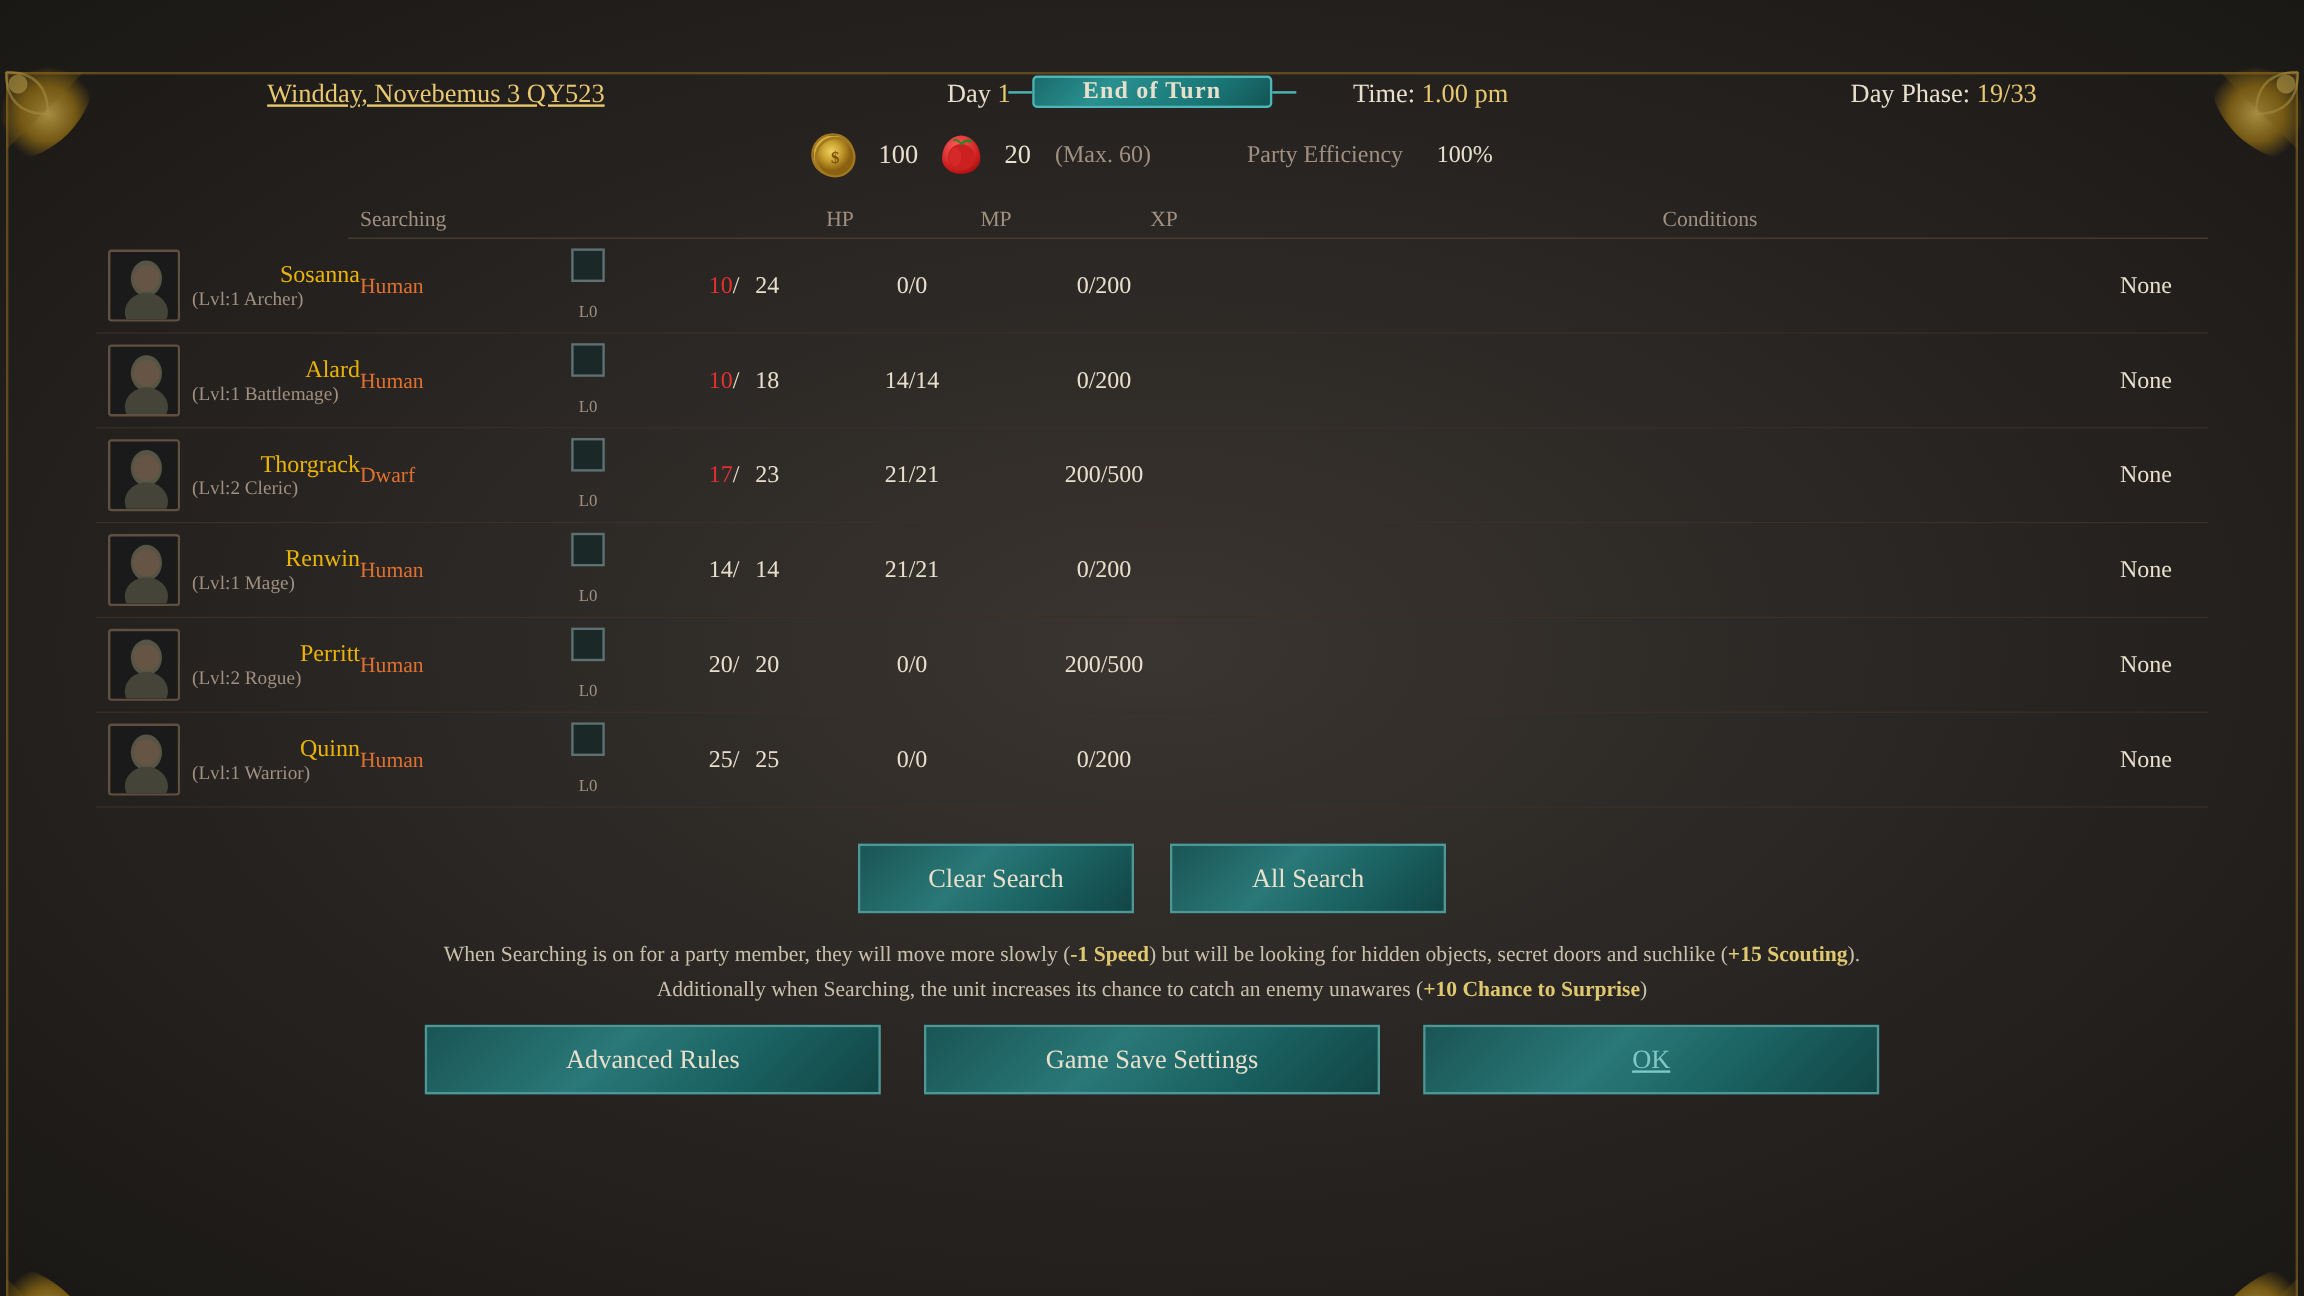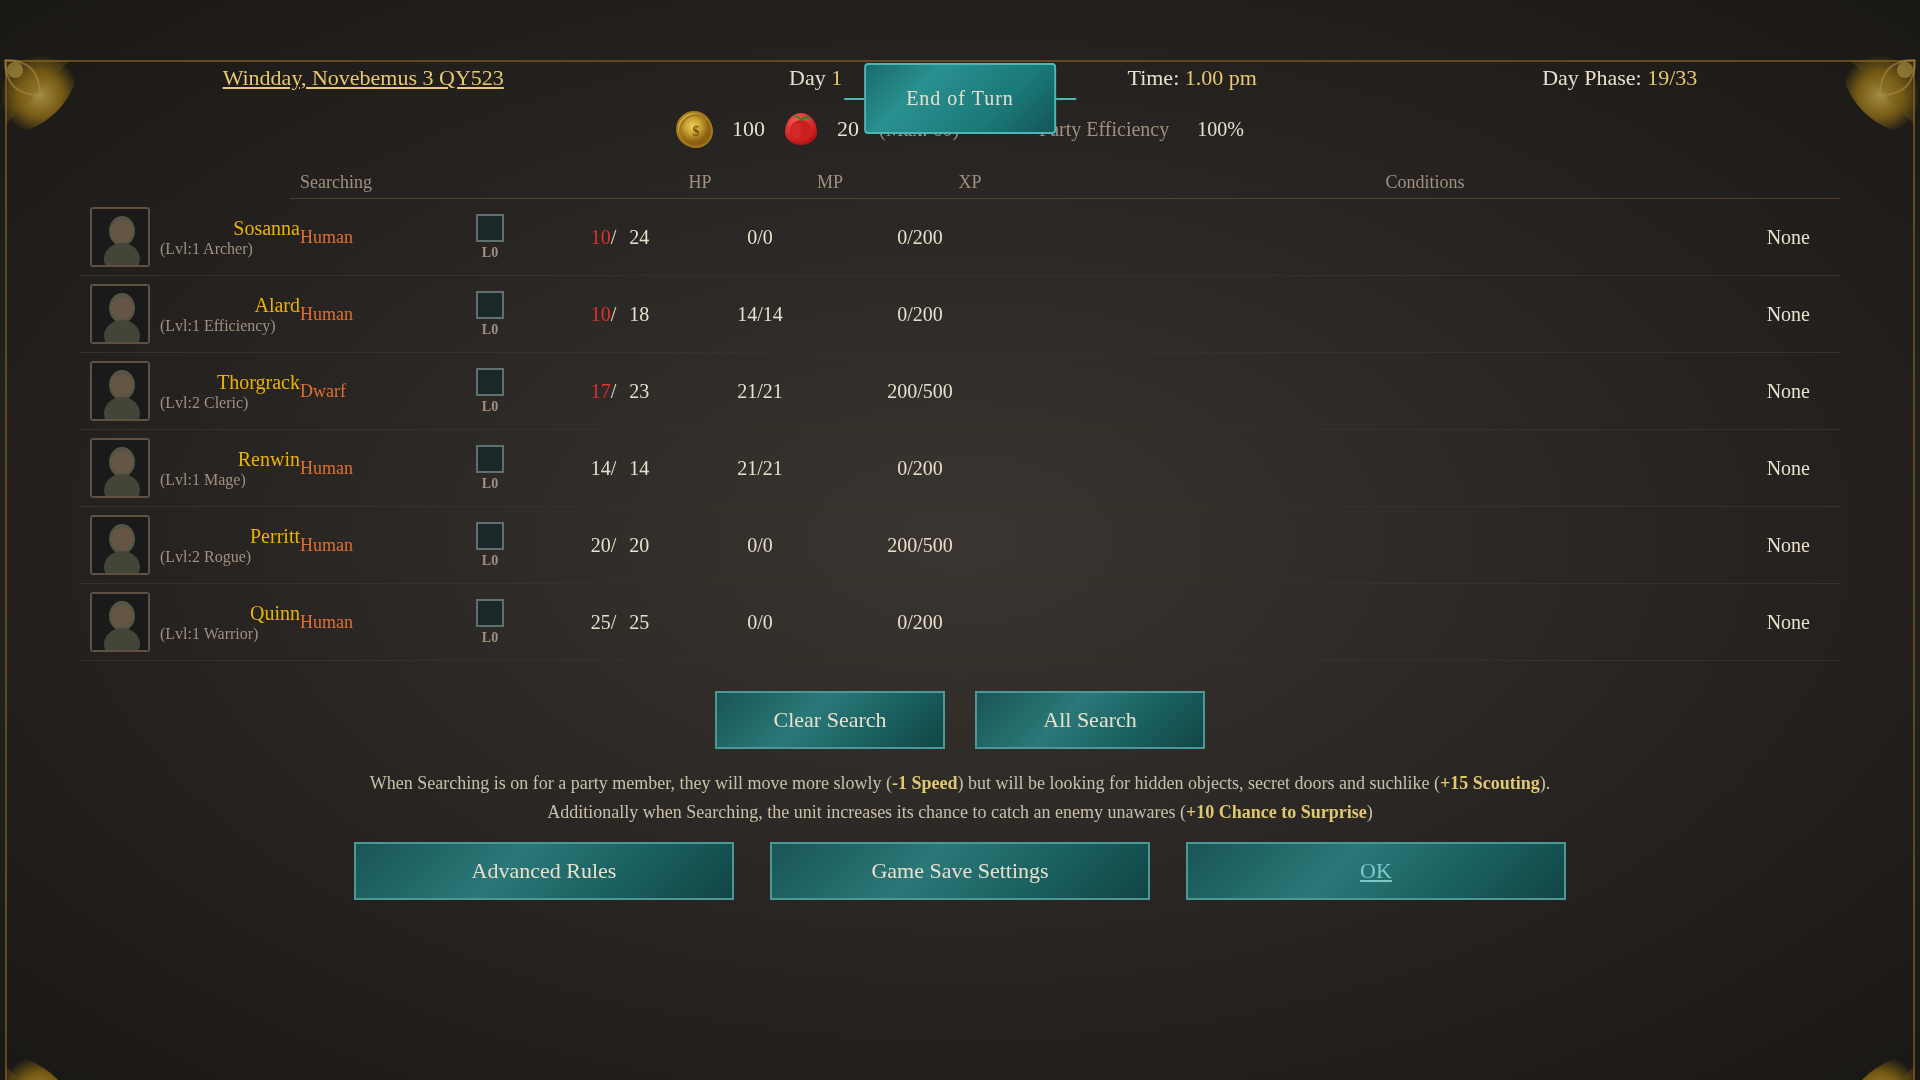--- a/index.html
+++ b/index.html
@@ -31,22 +31,23 @@
 
     
     .top-banner {
       position: absolute;
       top: 8px;
       left: 50%;
       transform: translateX(-50%);
       background: linear-gradient(135deg, #1a6b6b 0%, #2a9090 30%, #1a7878 70%, #145555 100%);
       border: 2px solid #4ab8b8;
       border-radius: 4px;
-      padding: 22px 40px;
+      padding: 0 40px;
       text-align: left;
+      font-weight: bold;
     }
     .top-banner::before, .top-banner::after {
       content: '';
       position: absolute;
       top: 50%;
       transform: translateY(-50%);
       width: 20px;
       height: 2px;
       background: #4ab8b8;
     }
@@ -200,22 +201,21 @@
       align-items: center;
       justify-content: center;
       cursor: pointer;
       margin: 0 auto;
     }
 
     .search-level {
       text-align: center;
       font-size: 14px;
       color: #a09080;
-      margin-top: 3px;
-      font-weight: bold;
+      margin-top: 18px;
     }
 
     .search-col {
       display: flex;
       flex-direction: column;
       align-items: center;
     }
 
     .hp-value {
       font-size: 20px;
@@ -450,21 +450,21 @@
       <div class="char-portrait portrait-alard">
         <svg width="60" height="60" viewBox="0 0 60 60">
           <rect width="60" height="60" fill="#1a1a1a"></rect>
           <ellipse cx="30" cy="22" rx="13" ry="15" fill="#555545"></ellipse>
           <ellipse cx="30" cy="50" rx="18" ry="16" fill="#444438"></ellipse>
           <circle cx="30" cy="22" r="11" fill="#665544"></circle>
         </svg>
       </div>
       <div class="char-name-block">
         <span class="char-name">Alard</span>
-        <span class="char-class">(Lvl:1 Efficiency)</span>
+        <span class="char-class">(Lvl:1 Battlemage)</span>
       </div>
       <div>
         <span class="char-race">Human</span>
       </div>
       <div class="search-col">
         <div class="search-checkbox"></div>
         <div class="search-level">L0</div>
       </div>
       <div class="hp-value">
         <span style="color:#e03030;">10</span><span class="hp-sep">/</span><span class="hp-max">18</span>

